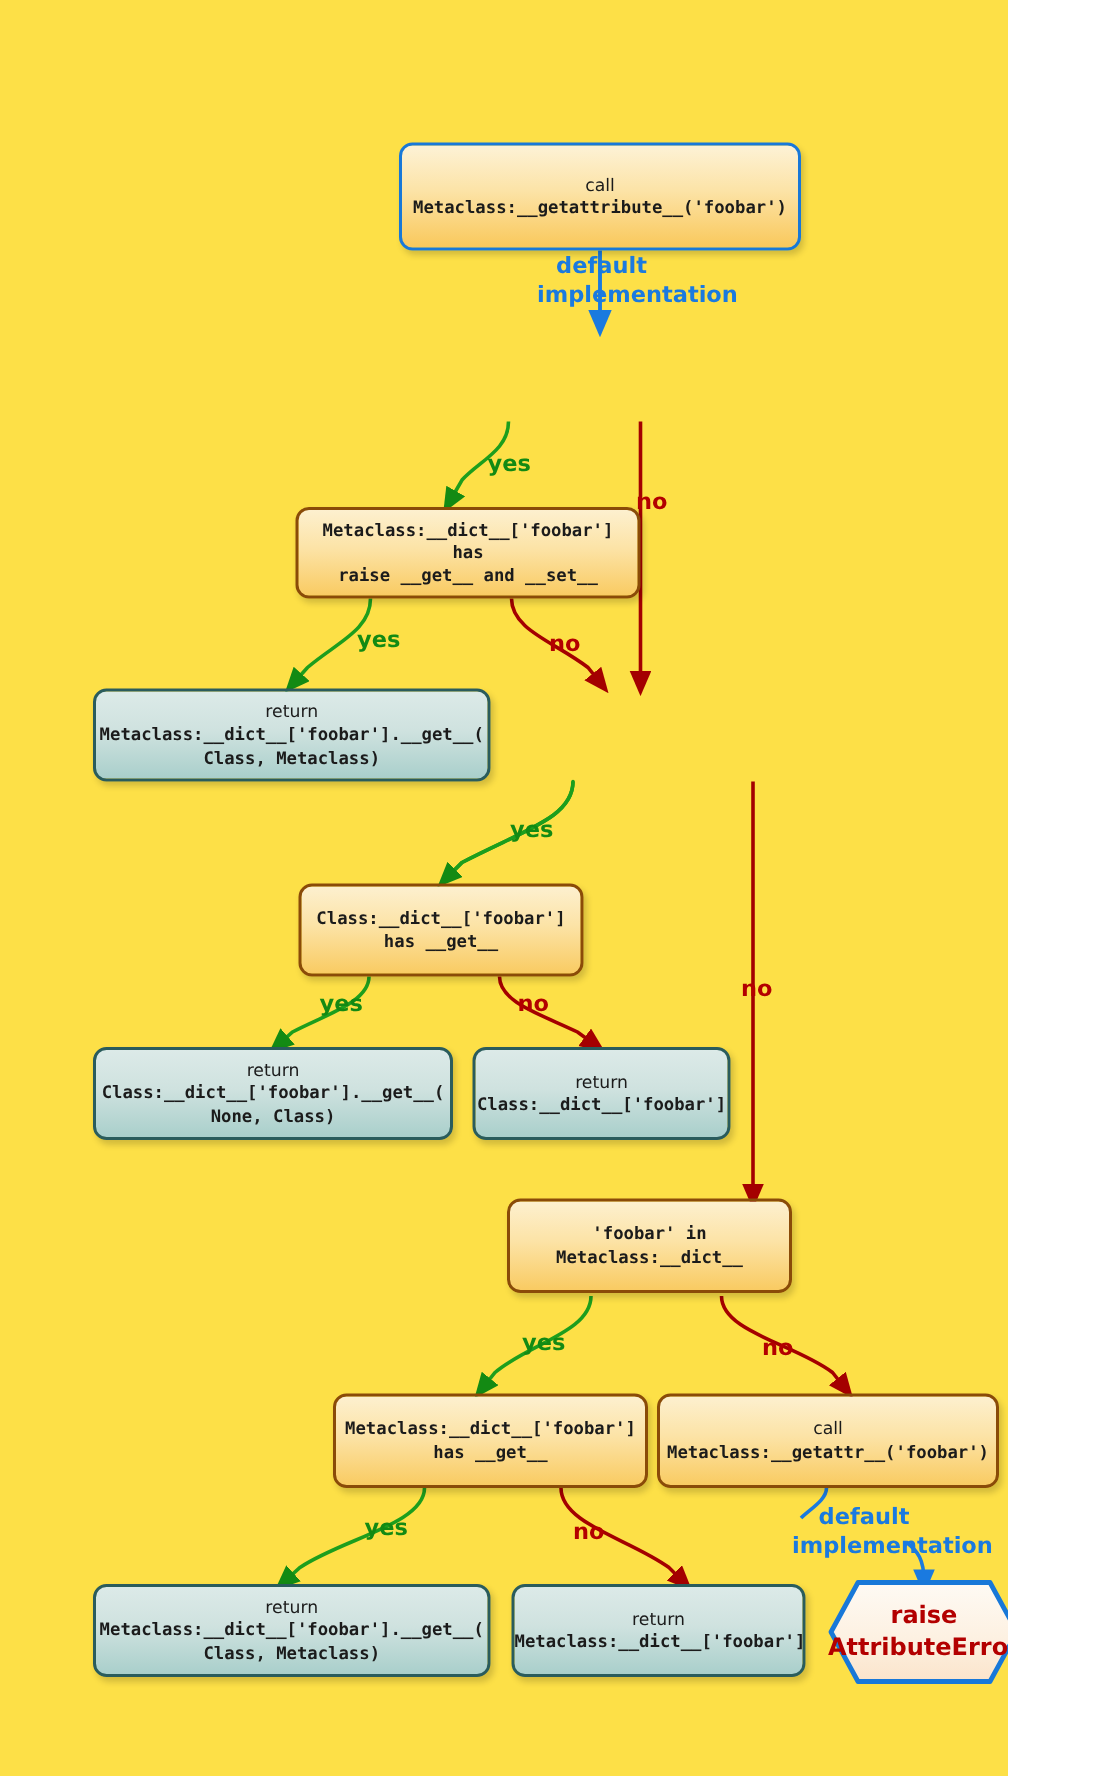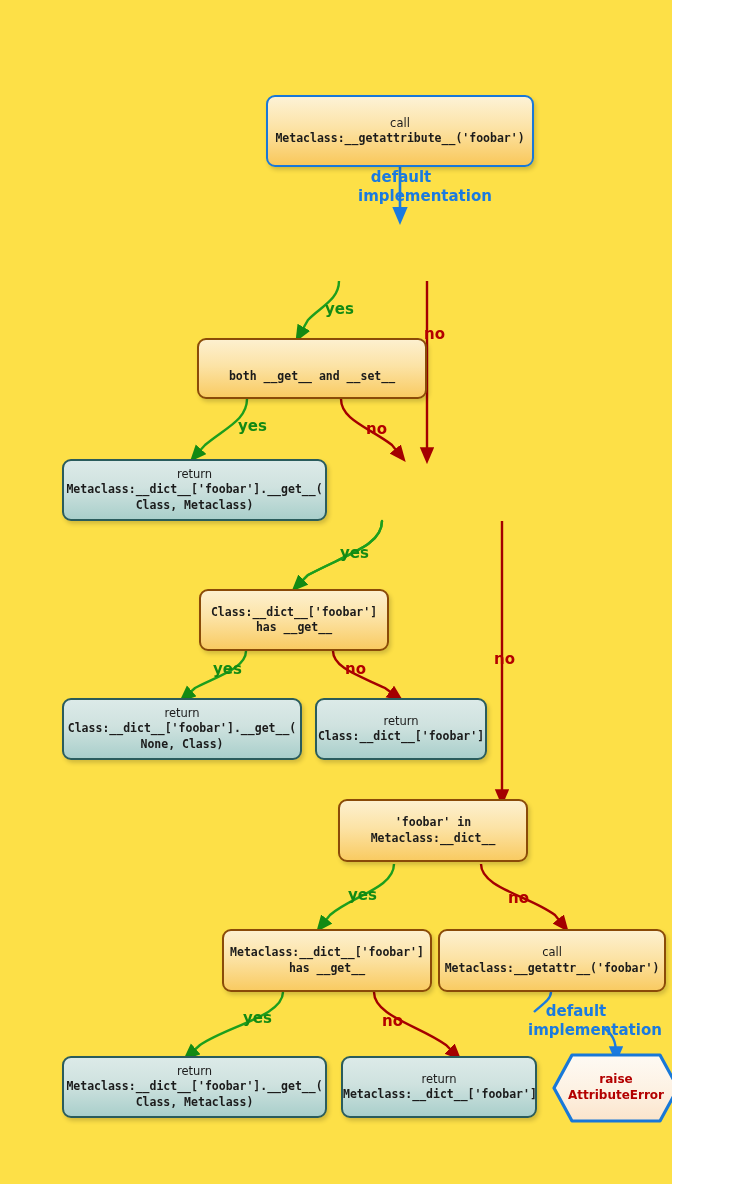--- a/index.html
+++ b/index.html
@@ -56,21 +56,21 @@
   .hexwrap { position: absolute; }
   .hexwrap svg { display: block; }
   .hexlabel {
     position: absolute;
     left: 0; top: 0;
     width: 100%; height: 100%;
     display: flex;
     align-items: center;
     justify-content: center;
     text-align: center;
-    font-size: 12px;
+    font-size: 16px;
     font-weight: bold;
     color: #b30000;
     line-height: 1.3;
   }
   .mono { font-family: "DejaVu Sans Mono", monospace; font-weight: bold; }
   .plain { font-family: "DejaVu Sans", sans-serif; font-weight: normal; }
   .elabel {
     position: absolute;
     font-size: 15px;
     font-weight: bold;
@@ -145,22 +145,22 @@
     <span>default</span><br>
     <span>implementation</span>
   </div>
 
 
   <div class="elabel yes" style="left:325px; top:300px;">yes</div>
   <div class="elabel no" style="left:424px; top:325px;">no</div>
 
   <div class="node n-decision" style="left:197px; top:338px; width:230px; height:61px;">
     <div class="txt">
-      <br>
-      <span class="mono">both __get__ and __set__</span>
+      <span class="mono">Metaclass:__dict__['foobar'] has</span><br>
+      <span class="mono">raise __get__ and __set__</span>
     </div>
   </div>
 
   <div class="elabel yes" style="left:238px; top:417px;">yes</div>
   <div class="elabel no" style="left:366px; top:420px;">no</div>
 
   <div class="node n-return" style="left:62px; top:459px; width:265px; height:62px;">
     <div class="txt">
       <span class="plain">return</span><br>
       <span class="mono">Metaclass:__dict__['foobar'].__get__(</span><br>

